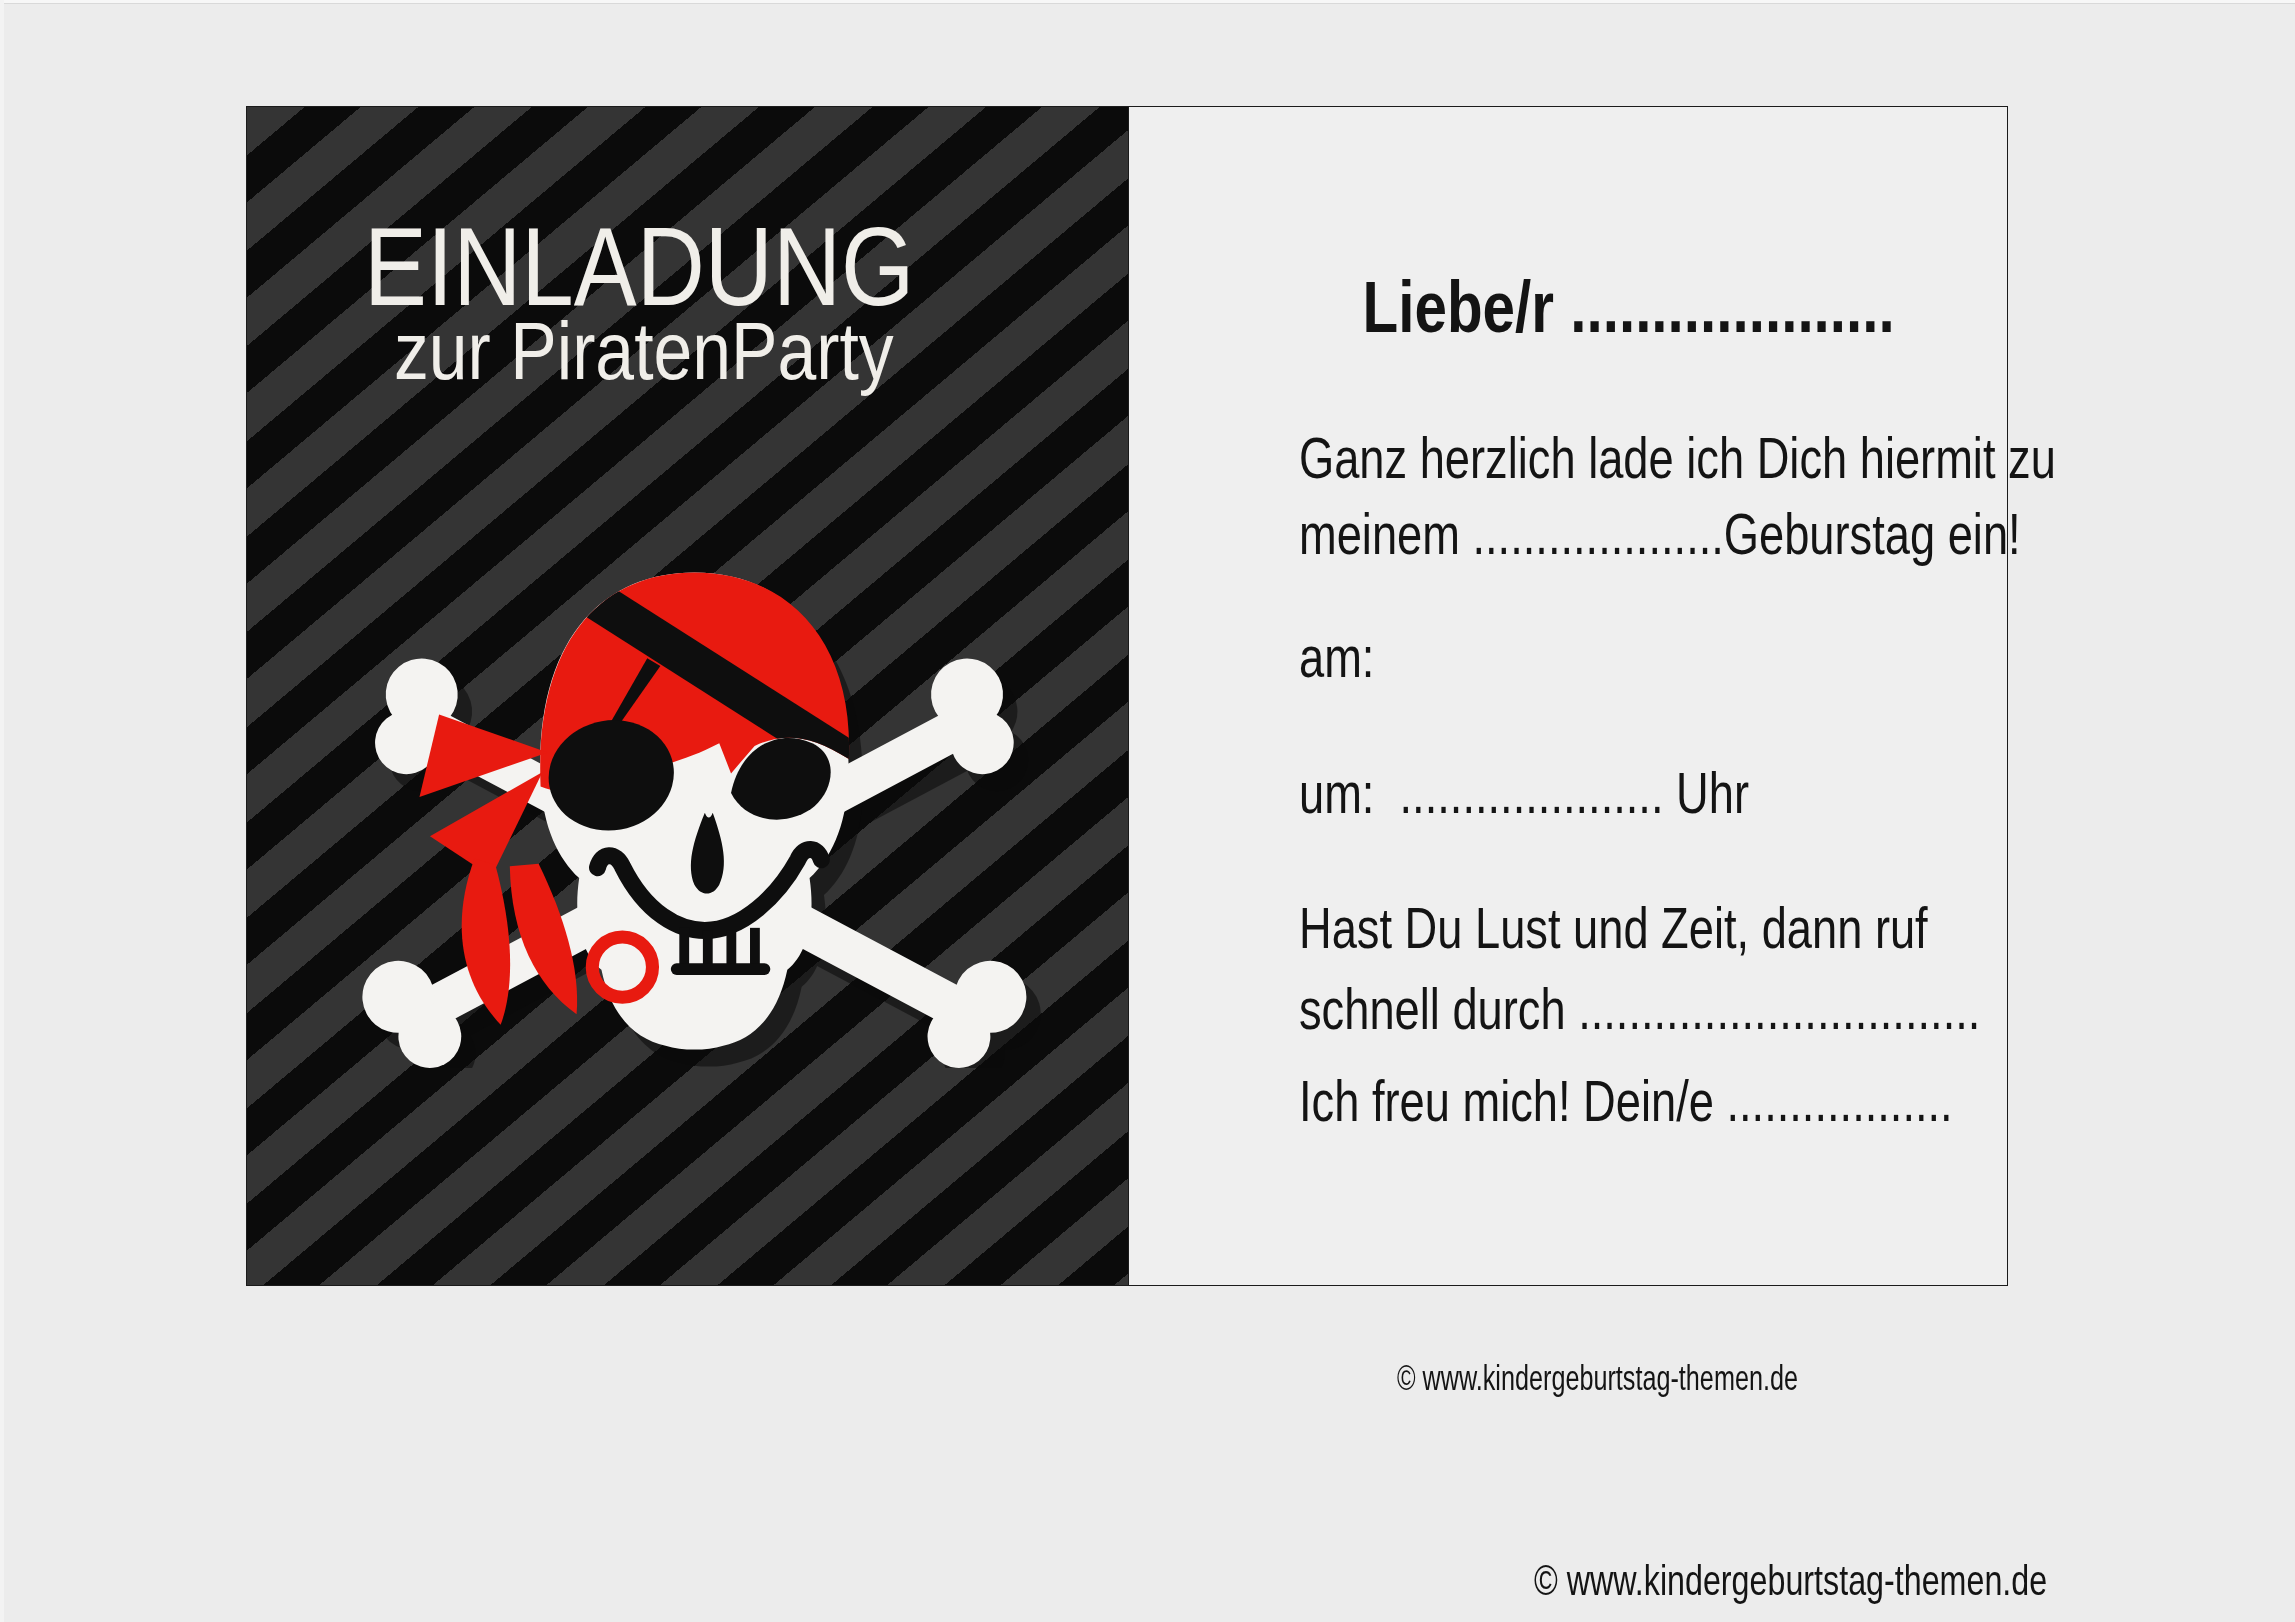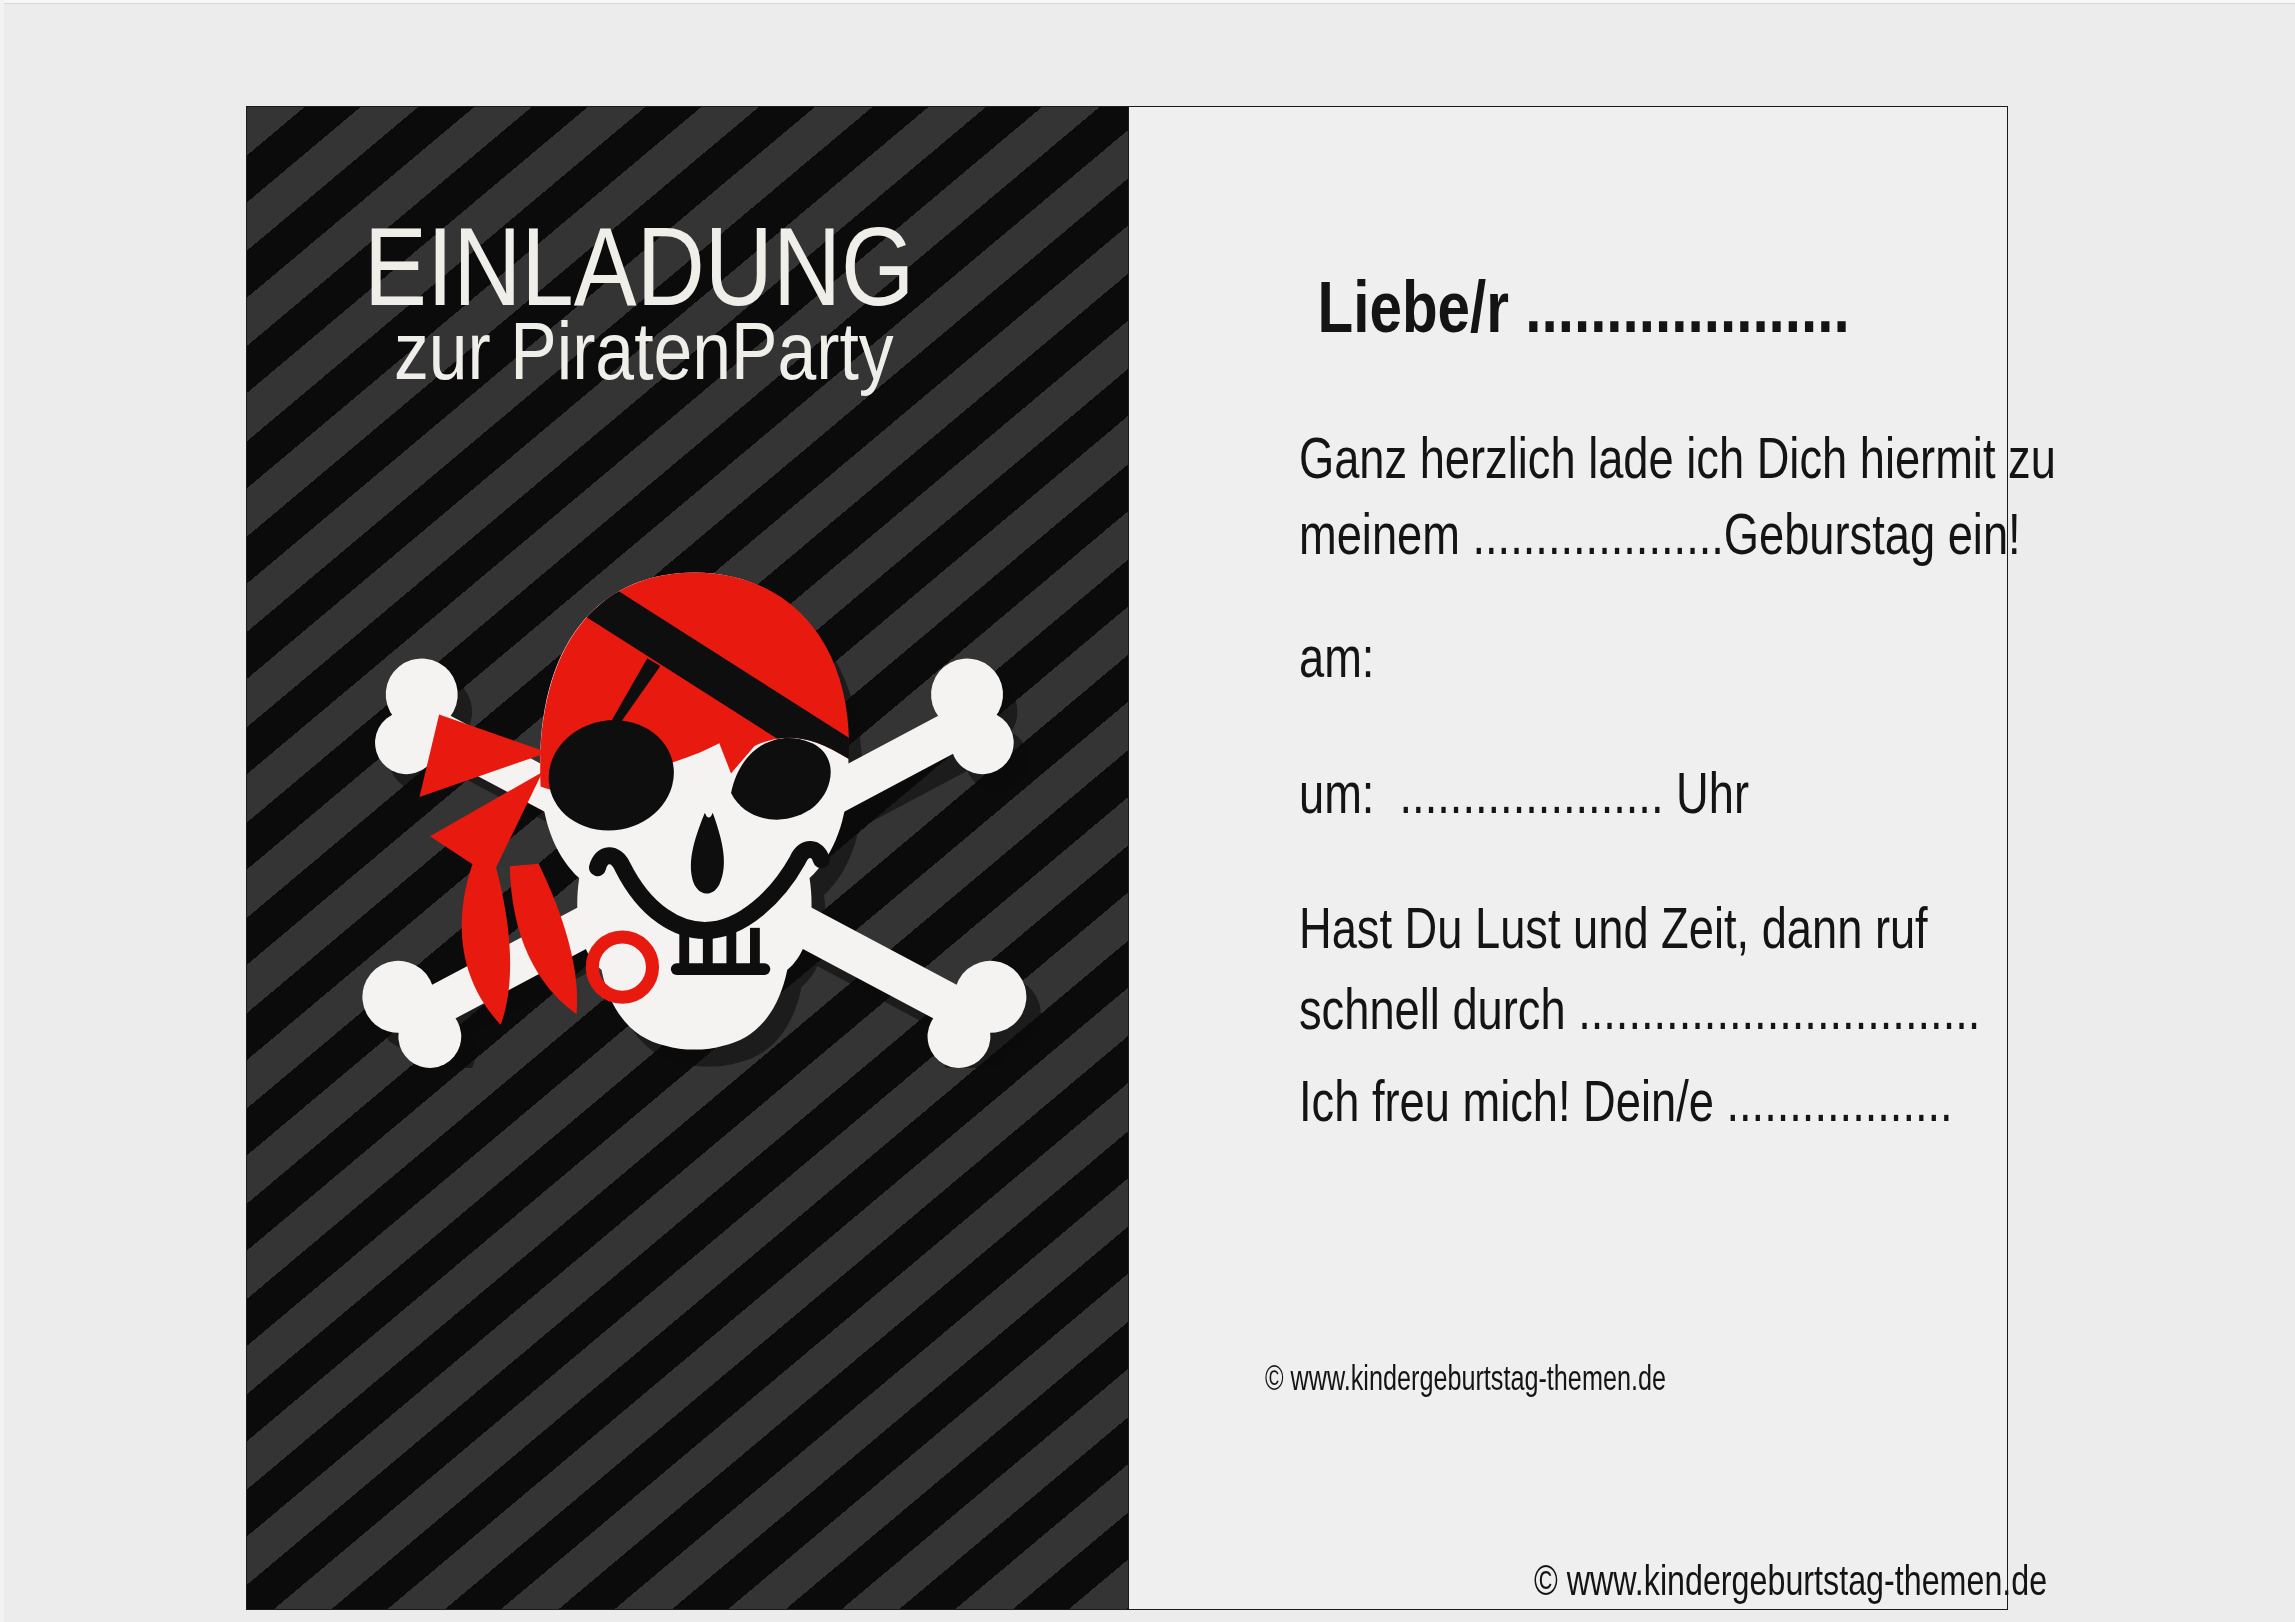--- a/index.html
+++ b/index.html
@@ -10,32 +10,32 @@
   html,body{margin:0;padding:0}
   body{
     width:2295px;height:1623px;position:relative;overflow:hidden;
     background:var(--bg);
     font-family:"Liberation Sans",sans-serif;color:var(--ink);
   }
   .topstrip{position:absolute;left:0;top:0;width:100%;height:3.3px;background:#f7f7f7;border-bottom:1.3px solid #d9d9d9}
   .leftstrip{position:absolute;left:0;top:0;width:3.9px;height:100%;background:#f3f3f3}
 
   .card{
-    position:absolute;left:246px;top:106px;width:1762px;height:1504px;
+    position:absolute;left:246px;top:106px;width:1762px;height:1180px;
     border:1.3px solid var(--border);box-sizing:border-box;display:flex;background:var(--panel);
   }
   .dark{
     position:relative;width:881px;height:100%;flex:0 0 auto;overflow:hidden;
     background:repeating-linear-gradient(140deg,var(--stripe-gray) 0 37px,var(--stripe-black) 37px 73px);
   }
   .light{position:relative;flex:1;background:var(--panel);border-left:1.3px solid var(--border)}
 
   .line{position:absolute;line-height:1;white-space:pre;color:var(--ink)}
   .cond{display:inline-block;transform:scaleX(var(--sx,.78));transform-origin:0 50%}
-  .center{left:0;width:100%;text-align:left}
+  .center{left:0;width:100%;text-align:center}
   .center .cond{transform-origin:50% 50%}
 
   .title{position:absolute;left:0;top:105px;width:100%;text-align:center;color:var(--title-ink);line-height:1}
   .t1{font-size:111px;--sx:.85}
   .t2{font-size:82px;--sx:.85;margin-top:-13px}
   .title .row{display:block}
 
   .greeting{top:90px;font-size:73px;font-weight:bold;--sx:.8}
   .b88{font-size:58px;left:73px}
   .intro1{top:264px}

